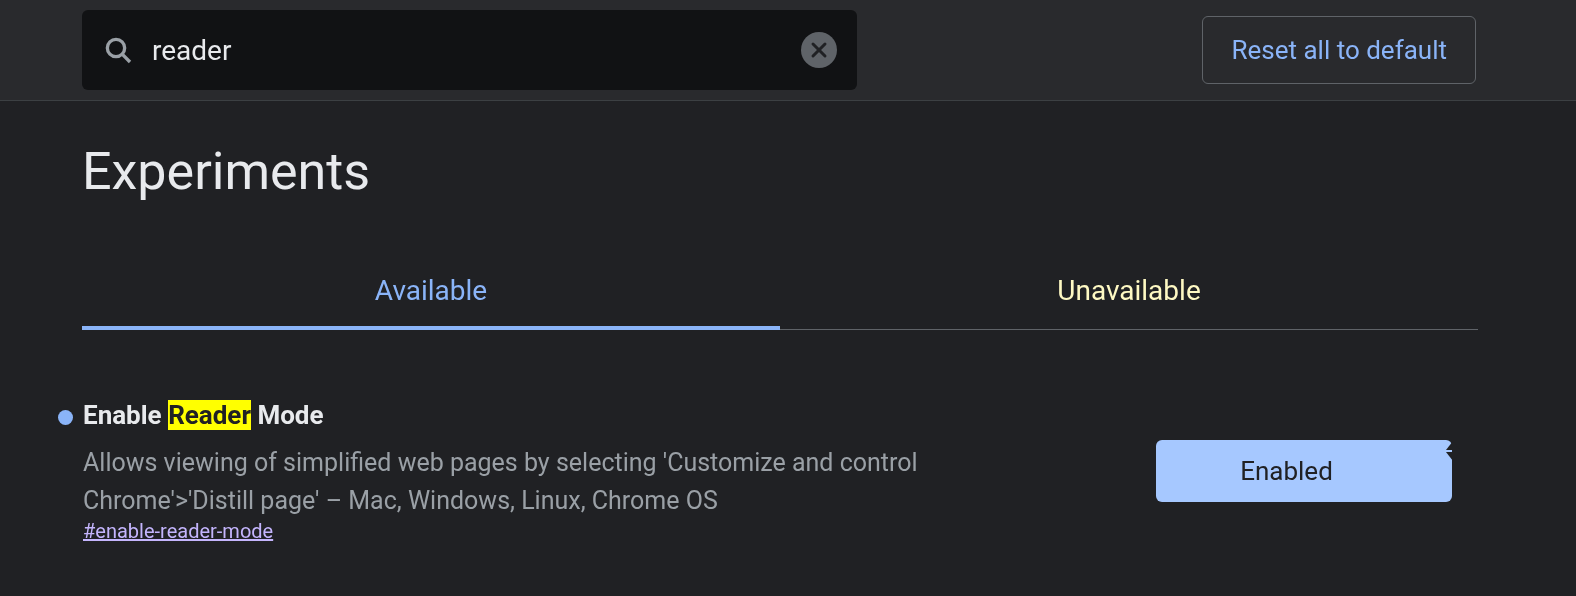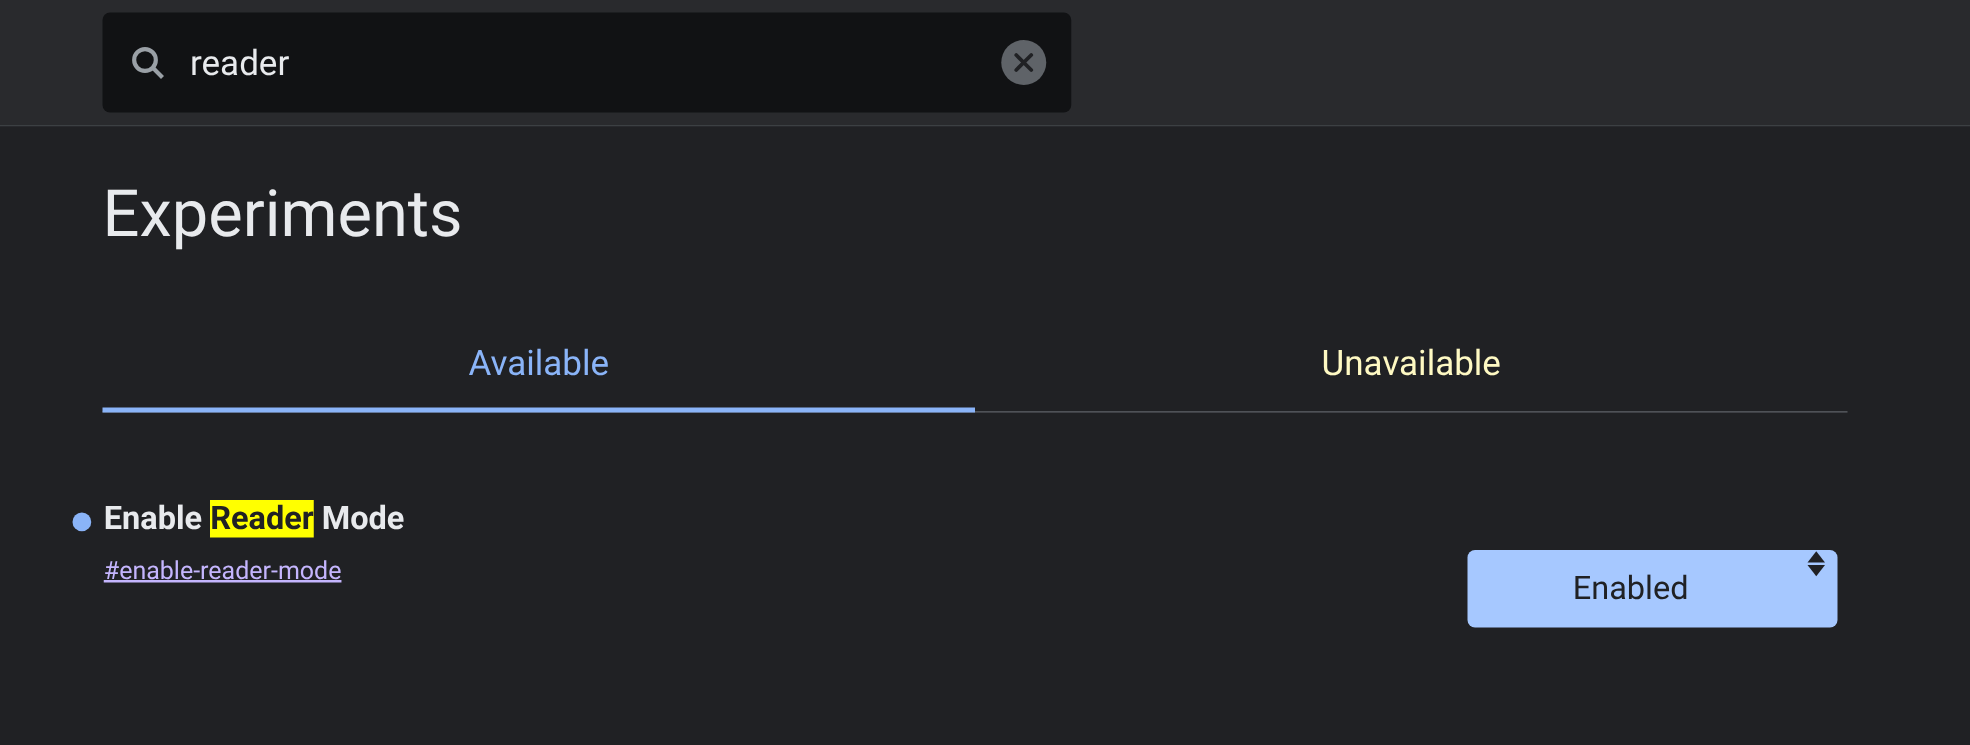--- a/index.html
+++ b/index.html
@@ -149,21 +149,21 @@
     }
     .flag-hash {
       font-size: 20px;
       color: #c4b5fd;
       text-decoration: underline;
       display: inline-block;
       cursor: pointer;
     }
     .flag-select {
       margin-top: 40px;
-      margin-right: 8px;
+      margin-right: 26px;
       background: #a6c8ff;
       color: #202124;
       font-size: 26px;
       border: none;
       border-radius: 6px;
       padding: 16px 55px 16px 20px;
       width: 296px;
       cursor: pointer;
       position: relative;
       text-align: center;
@@ -208,38 +208,40 @@
       </svg>
     </span>
     <input class="search-input" type="text" value="reader" style="">
     <span class="clear-btn">
       <svg width="18" height="18" viewBox="0 0 18 18">
         <line x1="3" y1="3" x2="15" y2="15" stroke="#202124" stroke-width="3" stroke-linecap="round"></line>
         <line x1="15" y1="3" x2="3" y2="15" stroke="#202124" stroke-width="3" stroke-linecap="round"></line>
       </svg>
     </span>
   </div>
+  <button class="reset-btn">Reset all to default</button>
 </div>
 
 <div class="content">
   <div class="title-row">
     <div class="page-title">Experiments</div>
   </div>
 
   <div class="tabs">
     <div class="tab tab-active">Available</div>
     <div class="tab tab-inactive">Unavailable</div>
   </div>
 
   <div class="flag">
     <div class="modified-dot"></div>
     <div class="flag-body">
       <div class="flag-title">
         <span>Enable </span><span class="highlight">Reader</span><span> Mode</span>
       </div>
+      <div class="flag-desc">Allows viewing of simplified web pages by selecting 'Customize and control Chrome'&gt;'Distill page' – Mac, Windows, Linux, Chrome OS</div>
       <a class="flag-hash">#enable-reader-mode</a>
     </div>
     <div class="select-wrap">
       <button class="flag-select">Enabled</button>
       <span class="select-arrows">
         <span class="arrow-up"></span>
         <span class="arrow-down"></span>
       </span>
     </div>
   </div>

